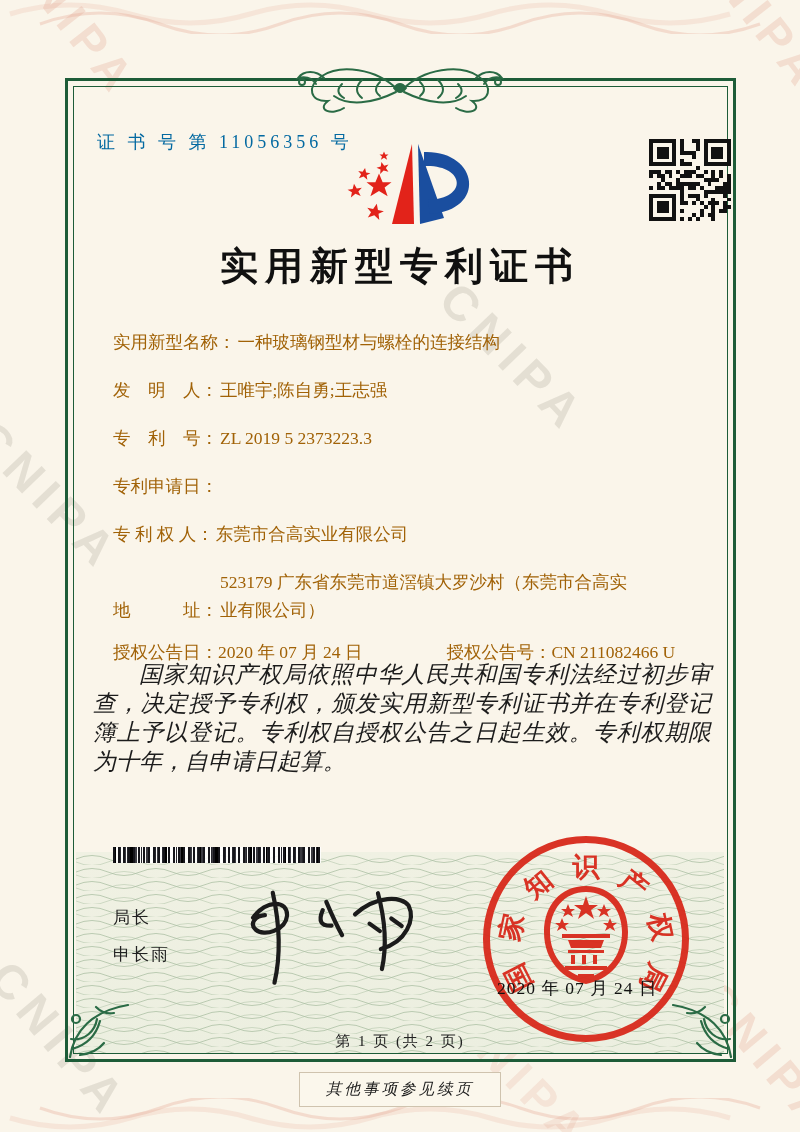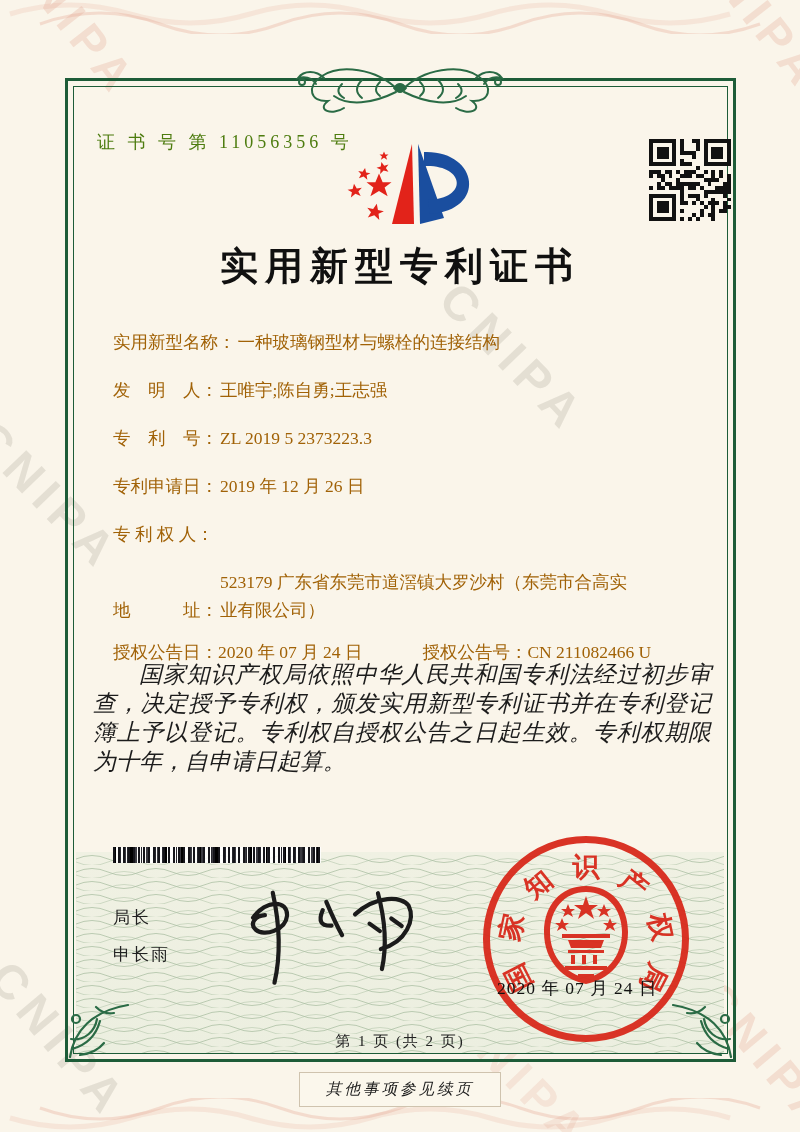--- a/index.html
+++ b/index.html
@@ -30,31 +30,31 @@
   .corner{position:absolute;}
   .corner-bl{left:66px;bottom:71px;}
   .corner-br{right:65px;bottom:71px;transform:scaleX(-1);}
   .edge-deco{position:absolute;left:0;pointer-events:none;}
   .edge-top{top:0;}
   .edge-bottom{bottom:0;transform:scaleY(-1);}
   
   .wave-zone{position:absolute;left:76px;top:852px;width:648px;height:202px;
       background:linear-gradient(#f0f1e3,#ecefe0);}
   
-  .cert-no{position:absolute;left:97px;top:130px;font-size:18px;letter-spacing:4px;color:#4d7c0f;}
+  .cert-no{position:absolute;left:97px;top:130px;font-size:18px;letter-spacing:4px;color:#0369a1;}
   .logo{position:absolute;left:332px;top:118px;}
   .qr{position:absolute;left:649px;top:139px;width:82px;height:82px;}
   .title{position:absolute;left:0;top:241px;width:100%;text-align:center;
       font-size:38px;font-weight:bold;letter-spacing:7px;color:#101010;}
   .fields{position:absolute;left:113px;top:328px;width:575px;font-size:17.5px;color:#a16207;}
   .frow{display:flex;line-height:28px;margin-bottom:20px;}
   .flabel{white-space:pre;flex:0 0 auto;}
   .fvalue{margin-left:2px;max-width:420px;}
   .frow-grant{display:flex;line-height:28px;}
-  .grant-right{margin-left:60px;display:flex;}
+  .grant-right{margin-left:84px;display:flex;}
   .paras{position:absolute;left:93px;top:660px;width:618px;font-size:23px;
       line-height:29px;font-style:italic;color:#1c1c1c;text-align:justify;}
   .paras p{margin:0;text-indent:2em;}
   .barcode{position:absolute;left:113px;top:847px;width:208px;height:16px;
       background:
         repeating-linear-gradient(90deg,#15151a 0 2px,rgba(0,0,0,0) 2px 5px),
         repeating-linear-gradient(90deg,#26262c 0 1px,rgba(0,0,0,0) 1px 7px),
         repeating-linear-gradient(90deg,#3a3a40 0 2px,rgba(0,0,0,0) 2px 11px),
         repeating-linear-gradient(90deg,#000 0 3px,rgba(255,255,255,0.85) 3px 17px);}
   .signer{position:absolute;left:113px;top:906px;font-size:17px;color:#222;
@@ -409,24 +409,24 @@
   <div class="frow">
     <span class="flabel">发　明　人：</span>
     <span class="fvalue">王唯宇;陈自勇;王志强</span>
   </div>
   <div class="frow">
     <span class="flabel">专　利　号：</span>
     <span class="fvalue">ZL 2019 5 2373223.3</span>
   </div>
   <div class="frow">
     <span class="flabel">专利申请日：</span>
-    <span class="fvalue">2019 年 12 月 26 日</span>
   </div>
   <div class="frow">
     <span class="flabel">专 利 权 人：</span>
+    <span class="fvalue">东莞市合高实业有限公司</span>
   </div>
   <div class="frow" style="margin-bottom:14px;align-items:flex-end;">
     <span class="flabel">地　　　址：</span>
     <span class="fvalue">523179 广东省东莞市道滘镇大罗沙村（东莞市合高实业有限公司）</span>
   </div>
   <div class="frow-grant">
     <span class="flabel">授权公告日：</span>
     <span>2020 年 07 月 24 日</span>
     <span class="grant-right">
       <span class="flabel">授权公告号：</span>

